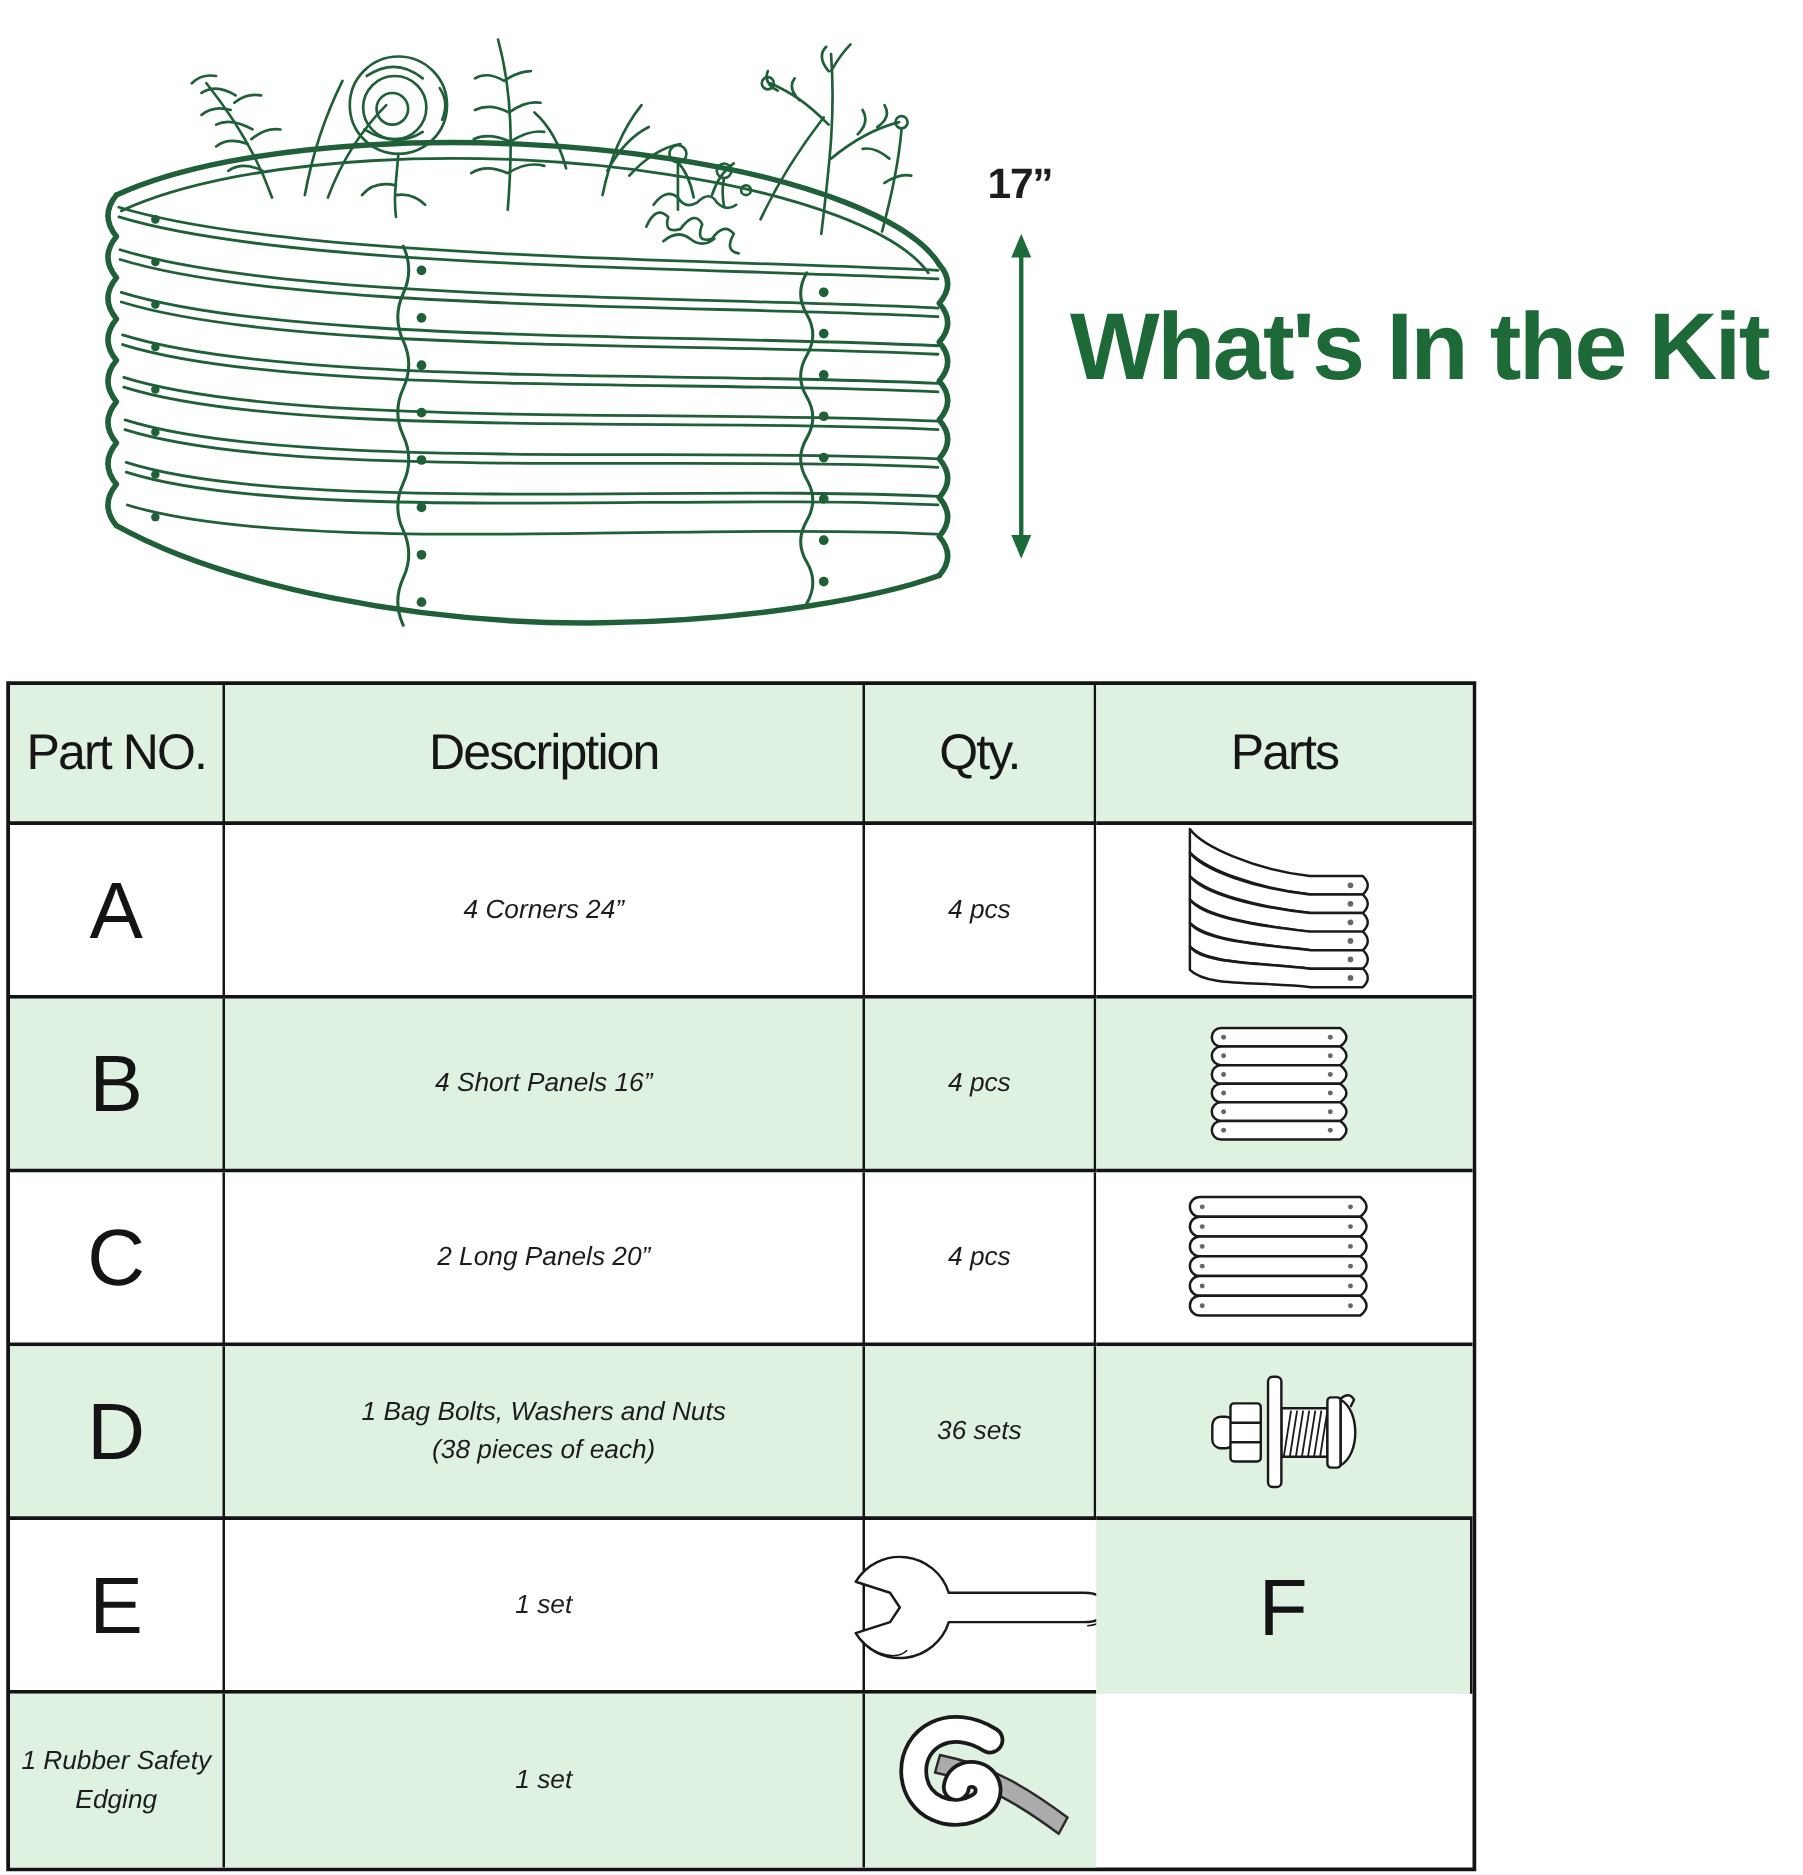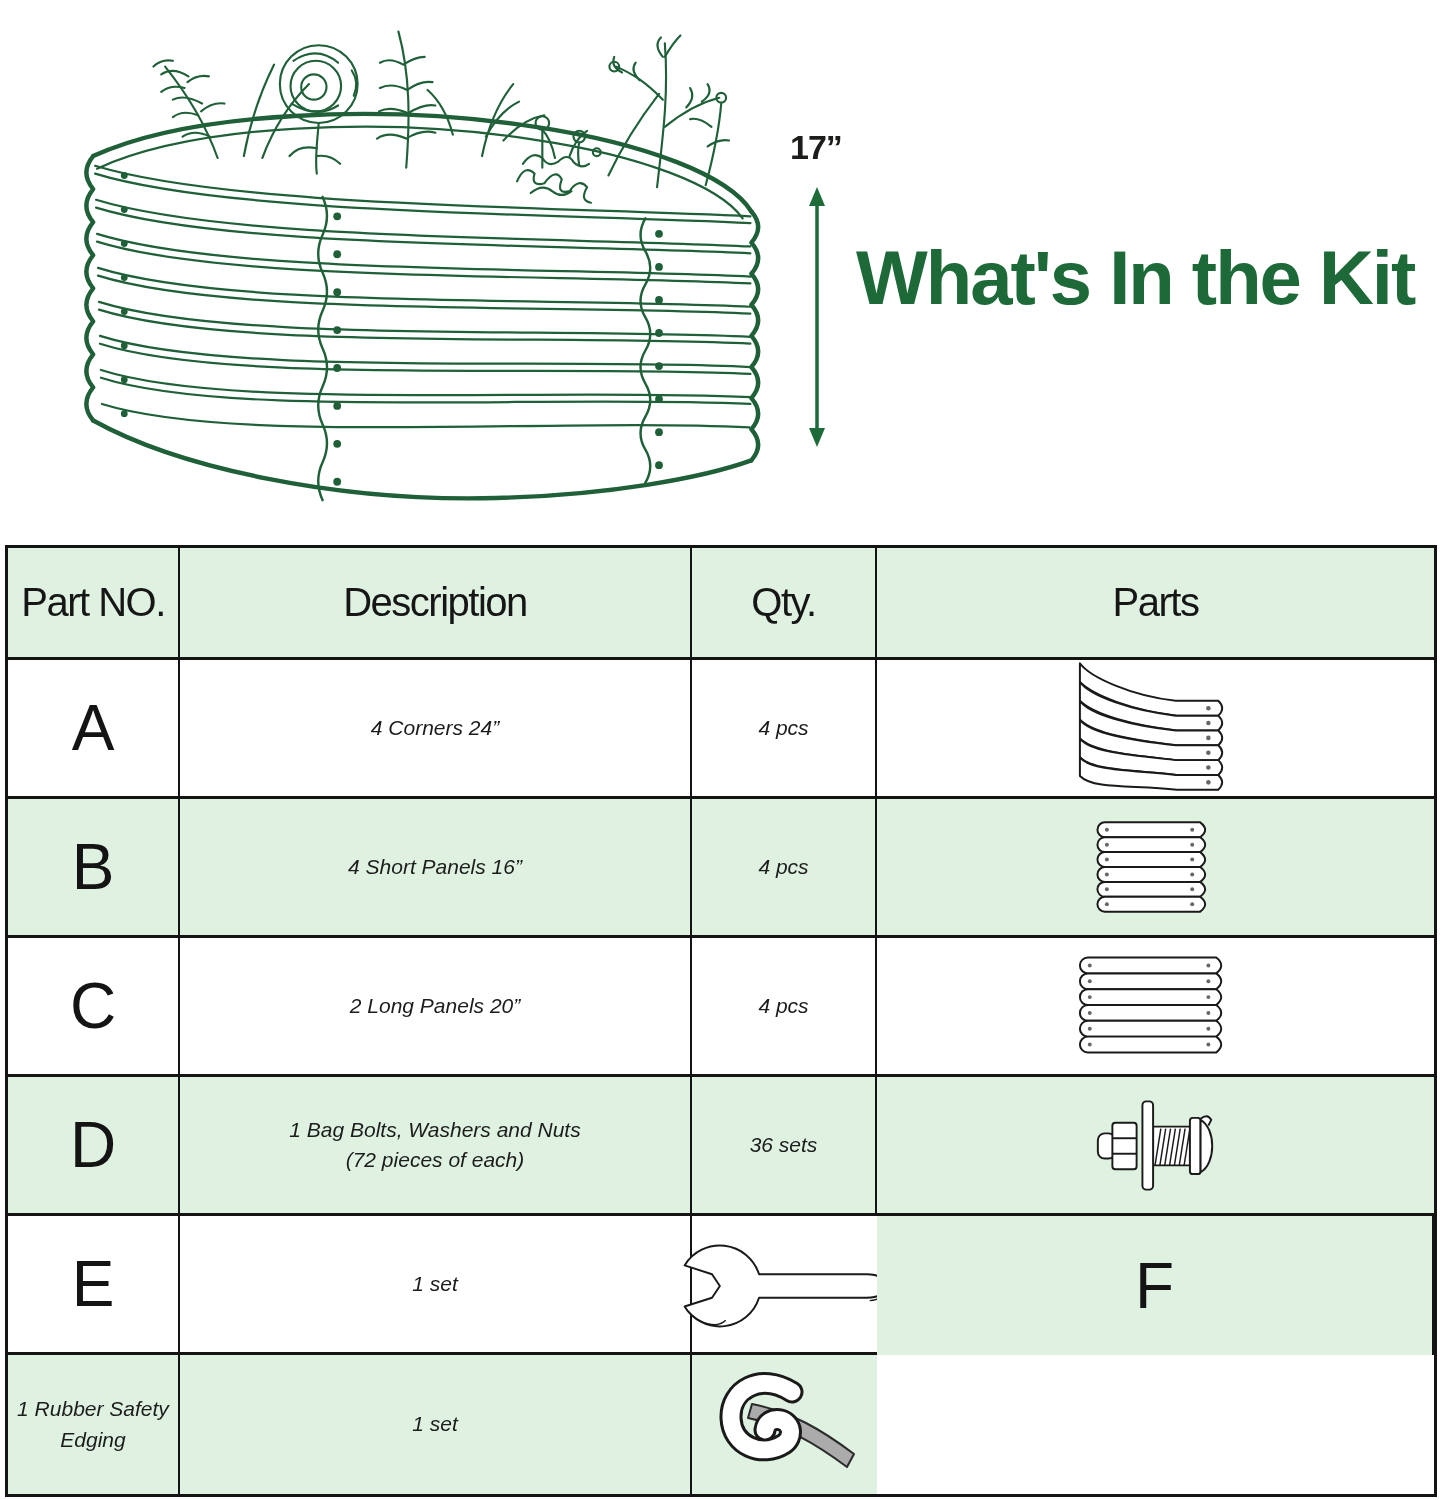--- a/index.html
+++ b/index.html
@@ -16,21 +16,21 @@
     position: absolute; left: 742px; top: 128px;
     font-size: 34px; font-weight: bold; color: #1d1d1b; letter-spacing: -1px;
   }
   .height-arrow { position: absolute; left: 752px; top: 186px; }
   .kit-title {
     position: absolute; left: 808px; top: 234px;
     font-size: 76px; font-weight: bold; color: #1d6a38;
     letter-spacing: -2px; white-space: nowrap;
   }
   .kit-table {
-    position: absolute; left: 5px; top: 545px; width: 1432px;
+    position: absolute; left: 5px; top: 545px; width: 1176px;
     display: grid;
     grid-template-columns: 172px 512px 185px 1fr;
     grid-template-rows: 112px repeat(6, 139px);
     border: 3px solid #141414;
     background: #ffffff;
   }
   .cell {
     border-right: 2px solid #141414;
     border-bottom: 3px solid #141414;
     display: flex; flex-direction: column;
@@ -253,21 +253,21 @@
           <circle cx="138" cy="89" r="2"></circle>
         </g>
     </svg>
   </div>
 
   <div class="cell green">
       <span class="part-letter">D</span>
     </div>
   <div class="cell green">
     <span class="desc">1 Bag Bolts, Washers and Nuts</span>
-    <span class="desc">(72 pieces of each)</span>
+    <span class="desc">(38 pieces of each)</span>
   </div>
   <div class="cell green">
       <span class="qty">36 sets</span>
     </div>
   <div class="cell green last-col">
     <svg width="126" height="113" viewBox="0 0 130 115" fill="#ffffff" stroke="#1a1a1a" stroke-width="2" stroke-linejoin="round">
       <rect x="5" y="45" width="18" height="26" rx="7"></rect>
       <rect x="20" y="34" width="25" height="48" rx="3"></rect>
       <line x1="20" y1="50" x2="45" y2="50"></line>
       <line x1="20" y1="66" x2="45" y2="66"></line>

